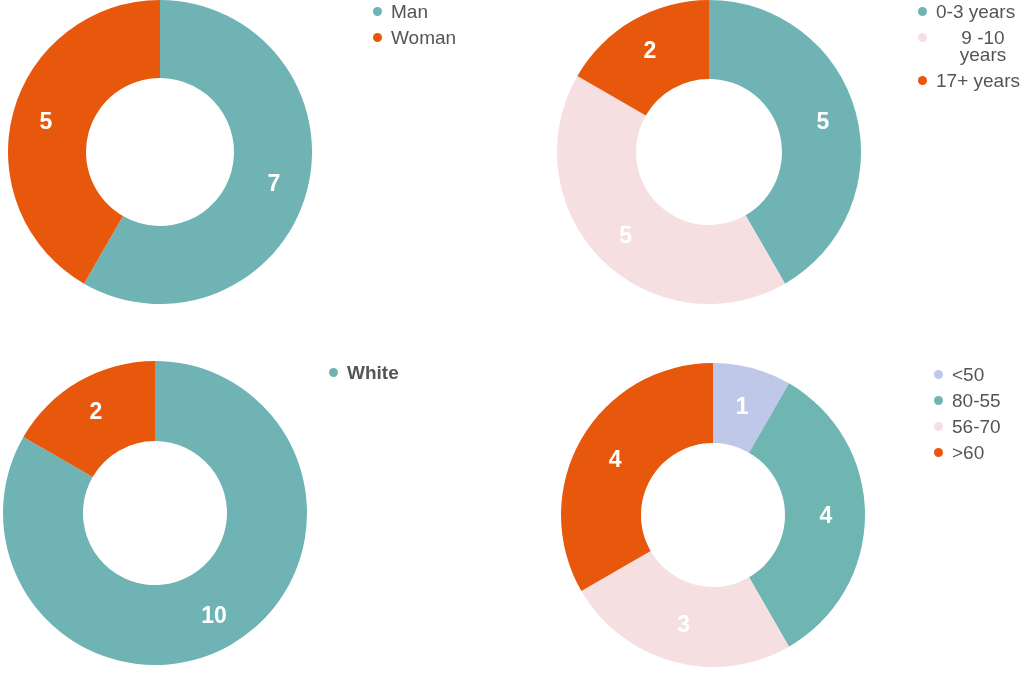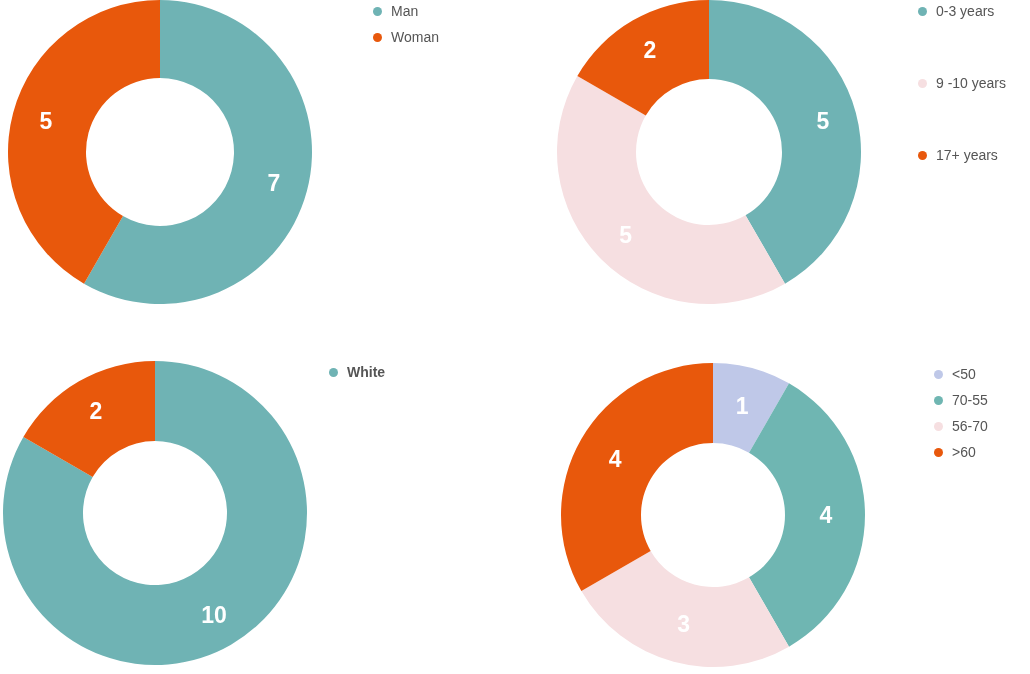--- a/index.html
+++ b/index.html
@@ -64,35 +64,35 @@
     flex: 0 0 auto;
     width: 9px;
     height: 9px;
     border-radius: 50%;
     margin-top: 4px;
     margin-right: 9px;
   }
 
   .legend-label {
     font-family: "Liberation Sans", sans-serif;
-    font-size: 14px;
+    font-size: 19px;
     line-height: 17px;
     color: #555555;
     white-space: pre-line;
     text-align: center;
   }
 
   
   .pos-c1 { left: 8px;  top: 0px; }
   .pos-c2 { left: 42px; top: 0px; }
   .pos-c3 { left: 3px;  top: 24px; }
   .pos-c4 { left: 46px; top: 26px; }
 
   .legend-c1 { left: 373px; top: 3px; }
-  .legend-c2 { left: 403px; top: 3px; gap: 46px; }
+  .legend-c2 { left: 403px; top: 3px; }
   .legend-c3 { left: 329px; top: 27px; font-weight: bold; }
   .legend-c4 { left: 419px; top: 29px; }
 </style>
 </head>
 <body>
 
 <div class="chart-grid">
 
   <div class="chart-cell">
     <div class="donut-wrap pos-c1">
@@ -172,21 +172,21 @@
           <text x="54.13912937235844" y="95.49999999999999" class="slice-label" font-size="23">4</text>
         </svg>
       </div>
     <div class="legend legend-c4">
         <div class="legend-item">
           <span class="legend-dot" style="background: rgb(191, 200, 232);"></span>
           <span class="legend-label">&lt;50</span>
         </div>
         <div class="legend-item">
           <span class="legend-dot" style="background: rgb(111, 182, 178);"></span>
-          <span class="legend-label">70-55</span>
+          <span class="legend-label">80-55</span>
         </div>
         <div class="legend-item">
           <span class="legend-dot" style="background: rgb(246, 223, 225);"></span>
           <span class="legend-label">56-70</span>
         </div>
         <div class="legend-item">
           <span class="legend-dot" style="background: rgb(232, 88, 12);"></span>
           <span class="legend-label">&gt;60</span>
         </div>
       </div>

